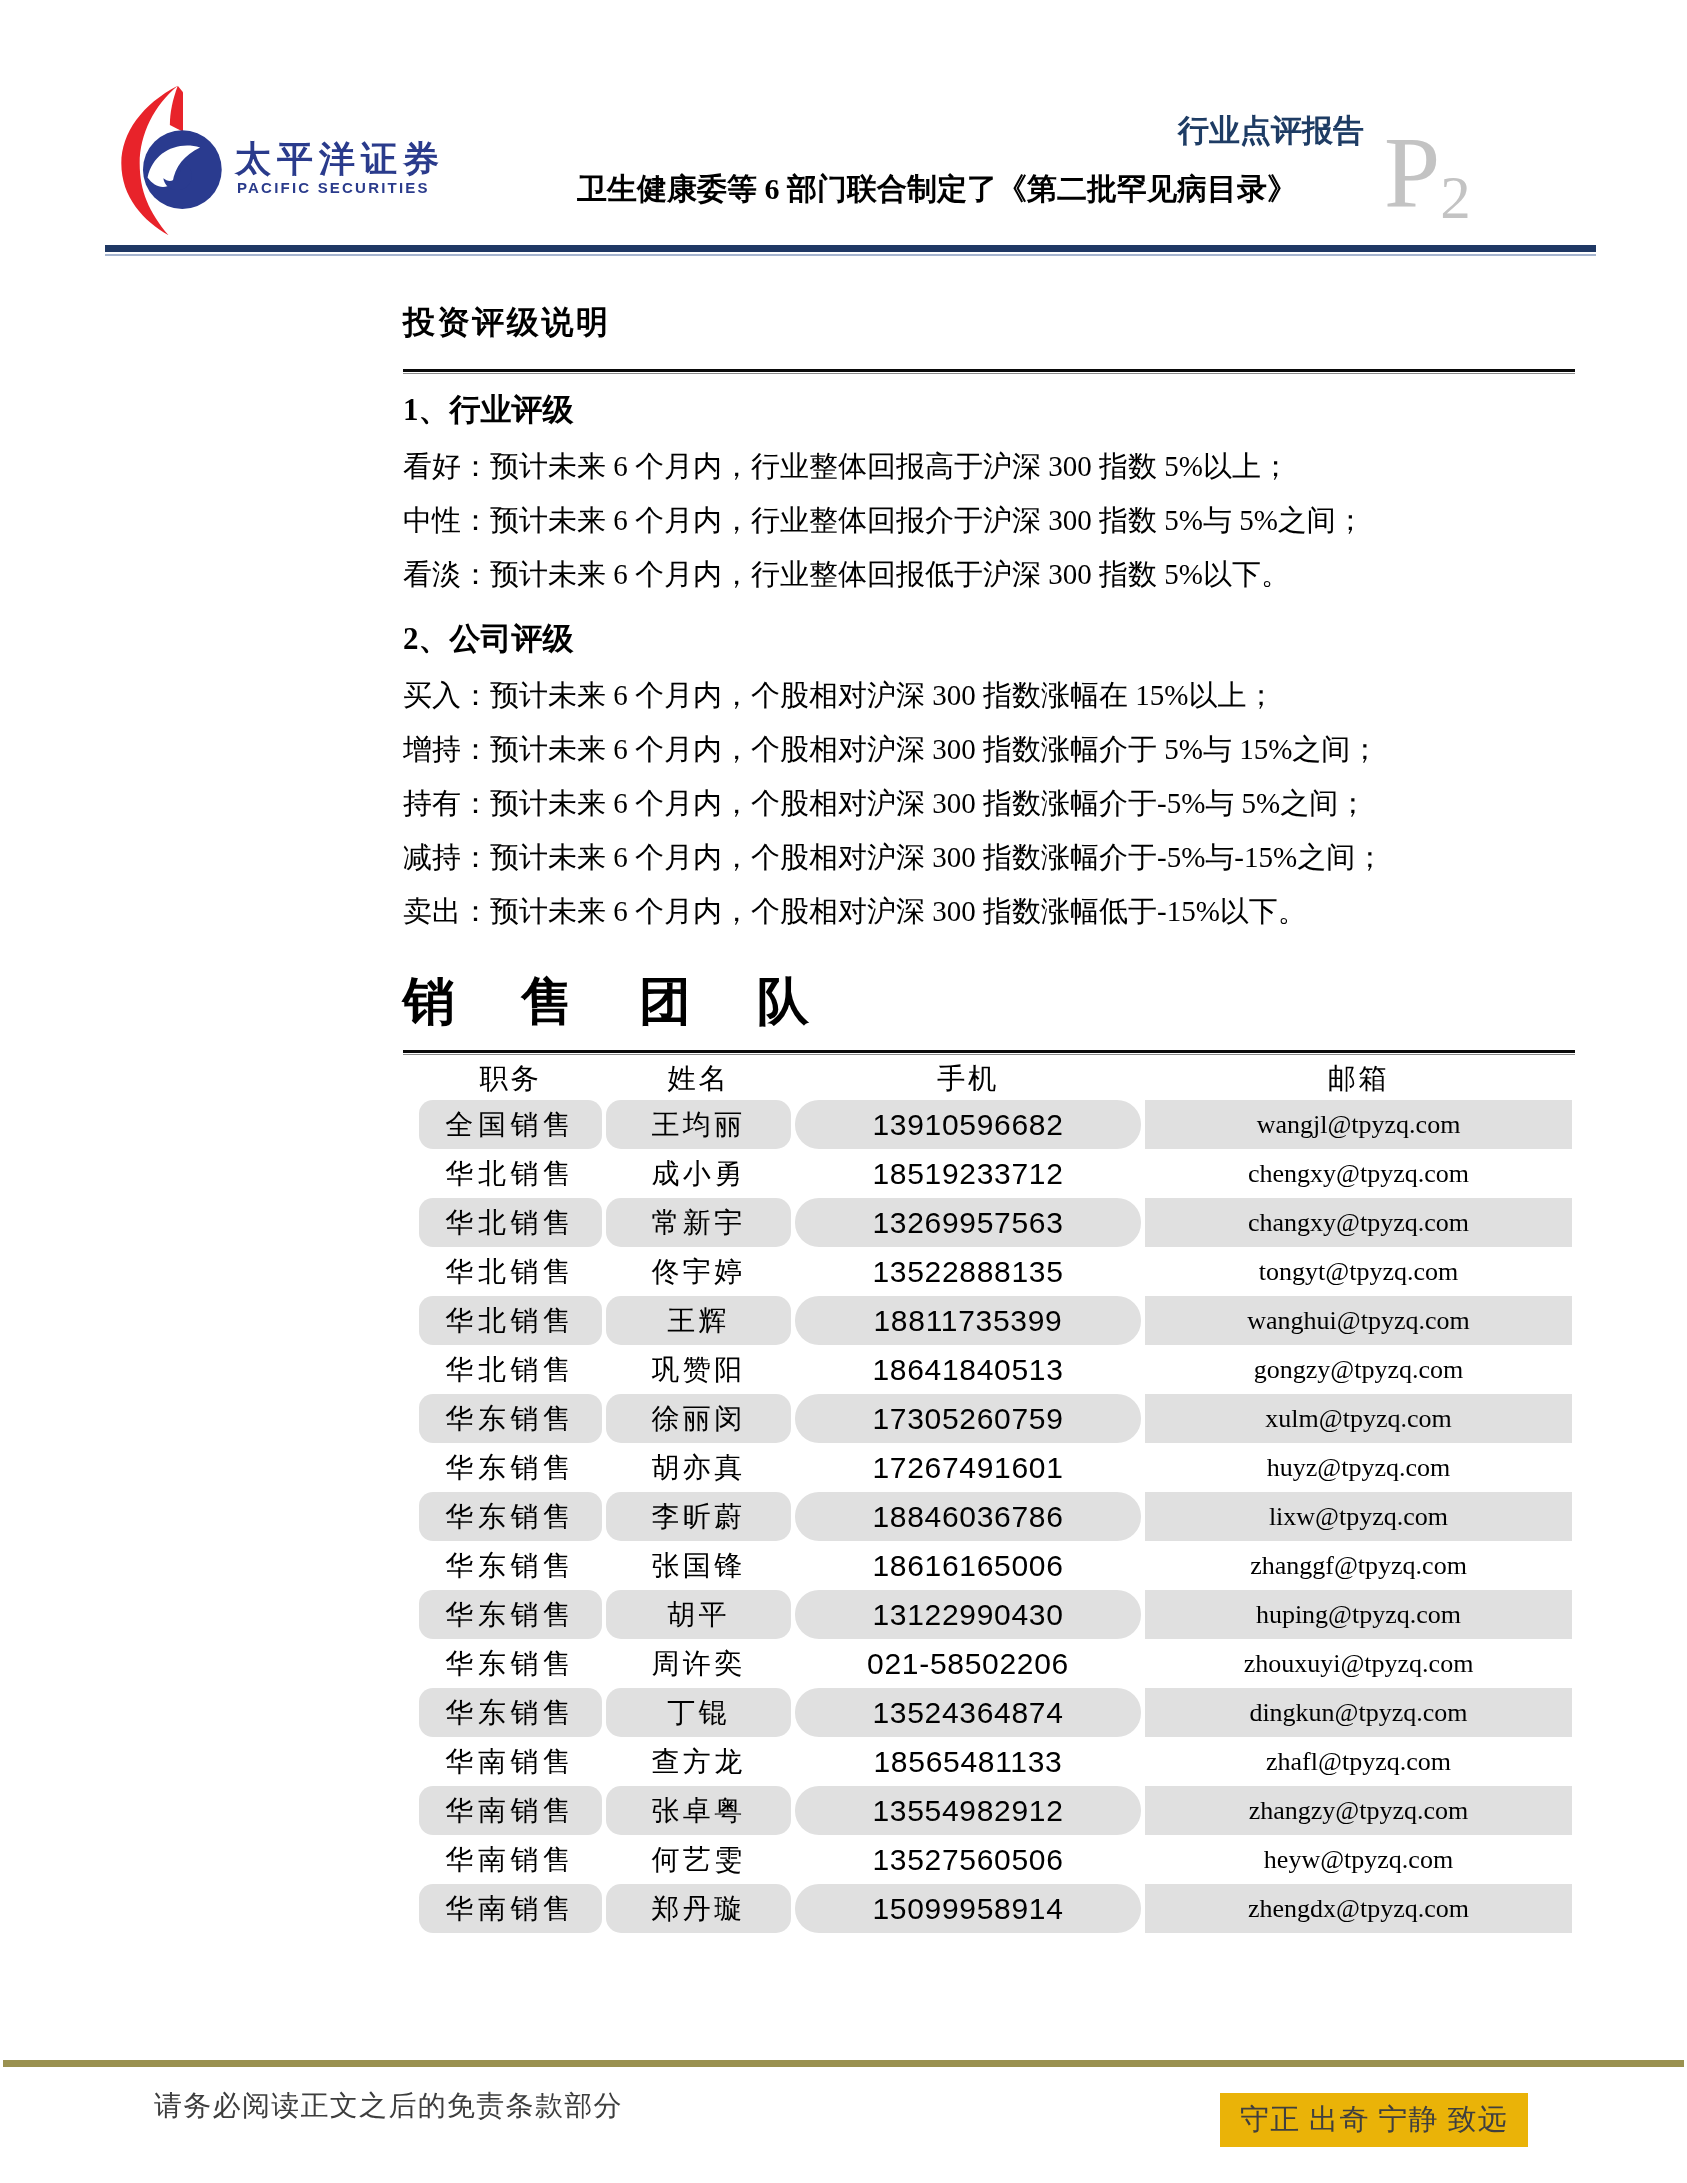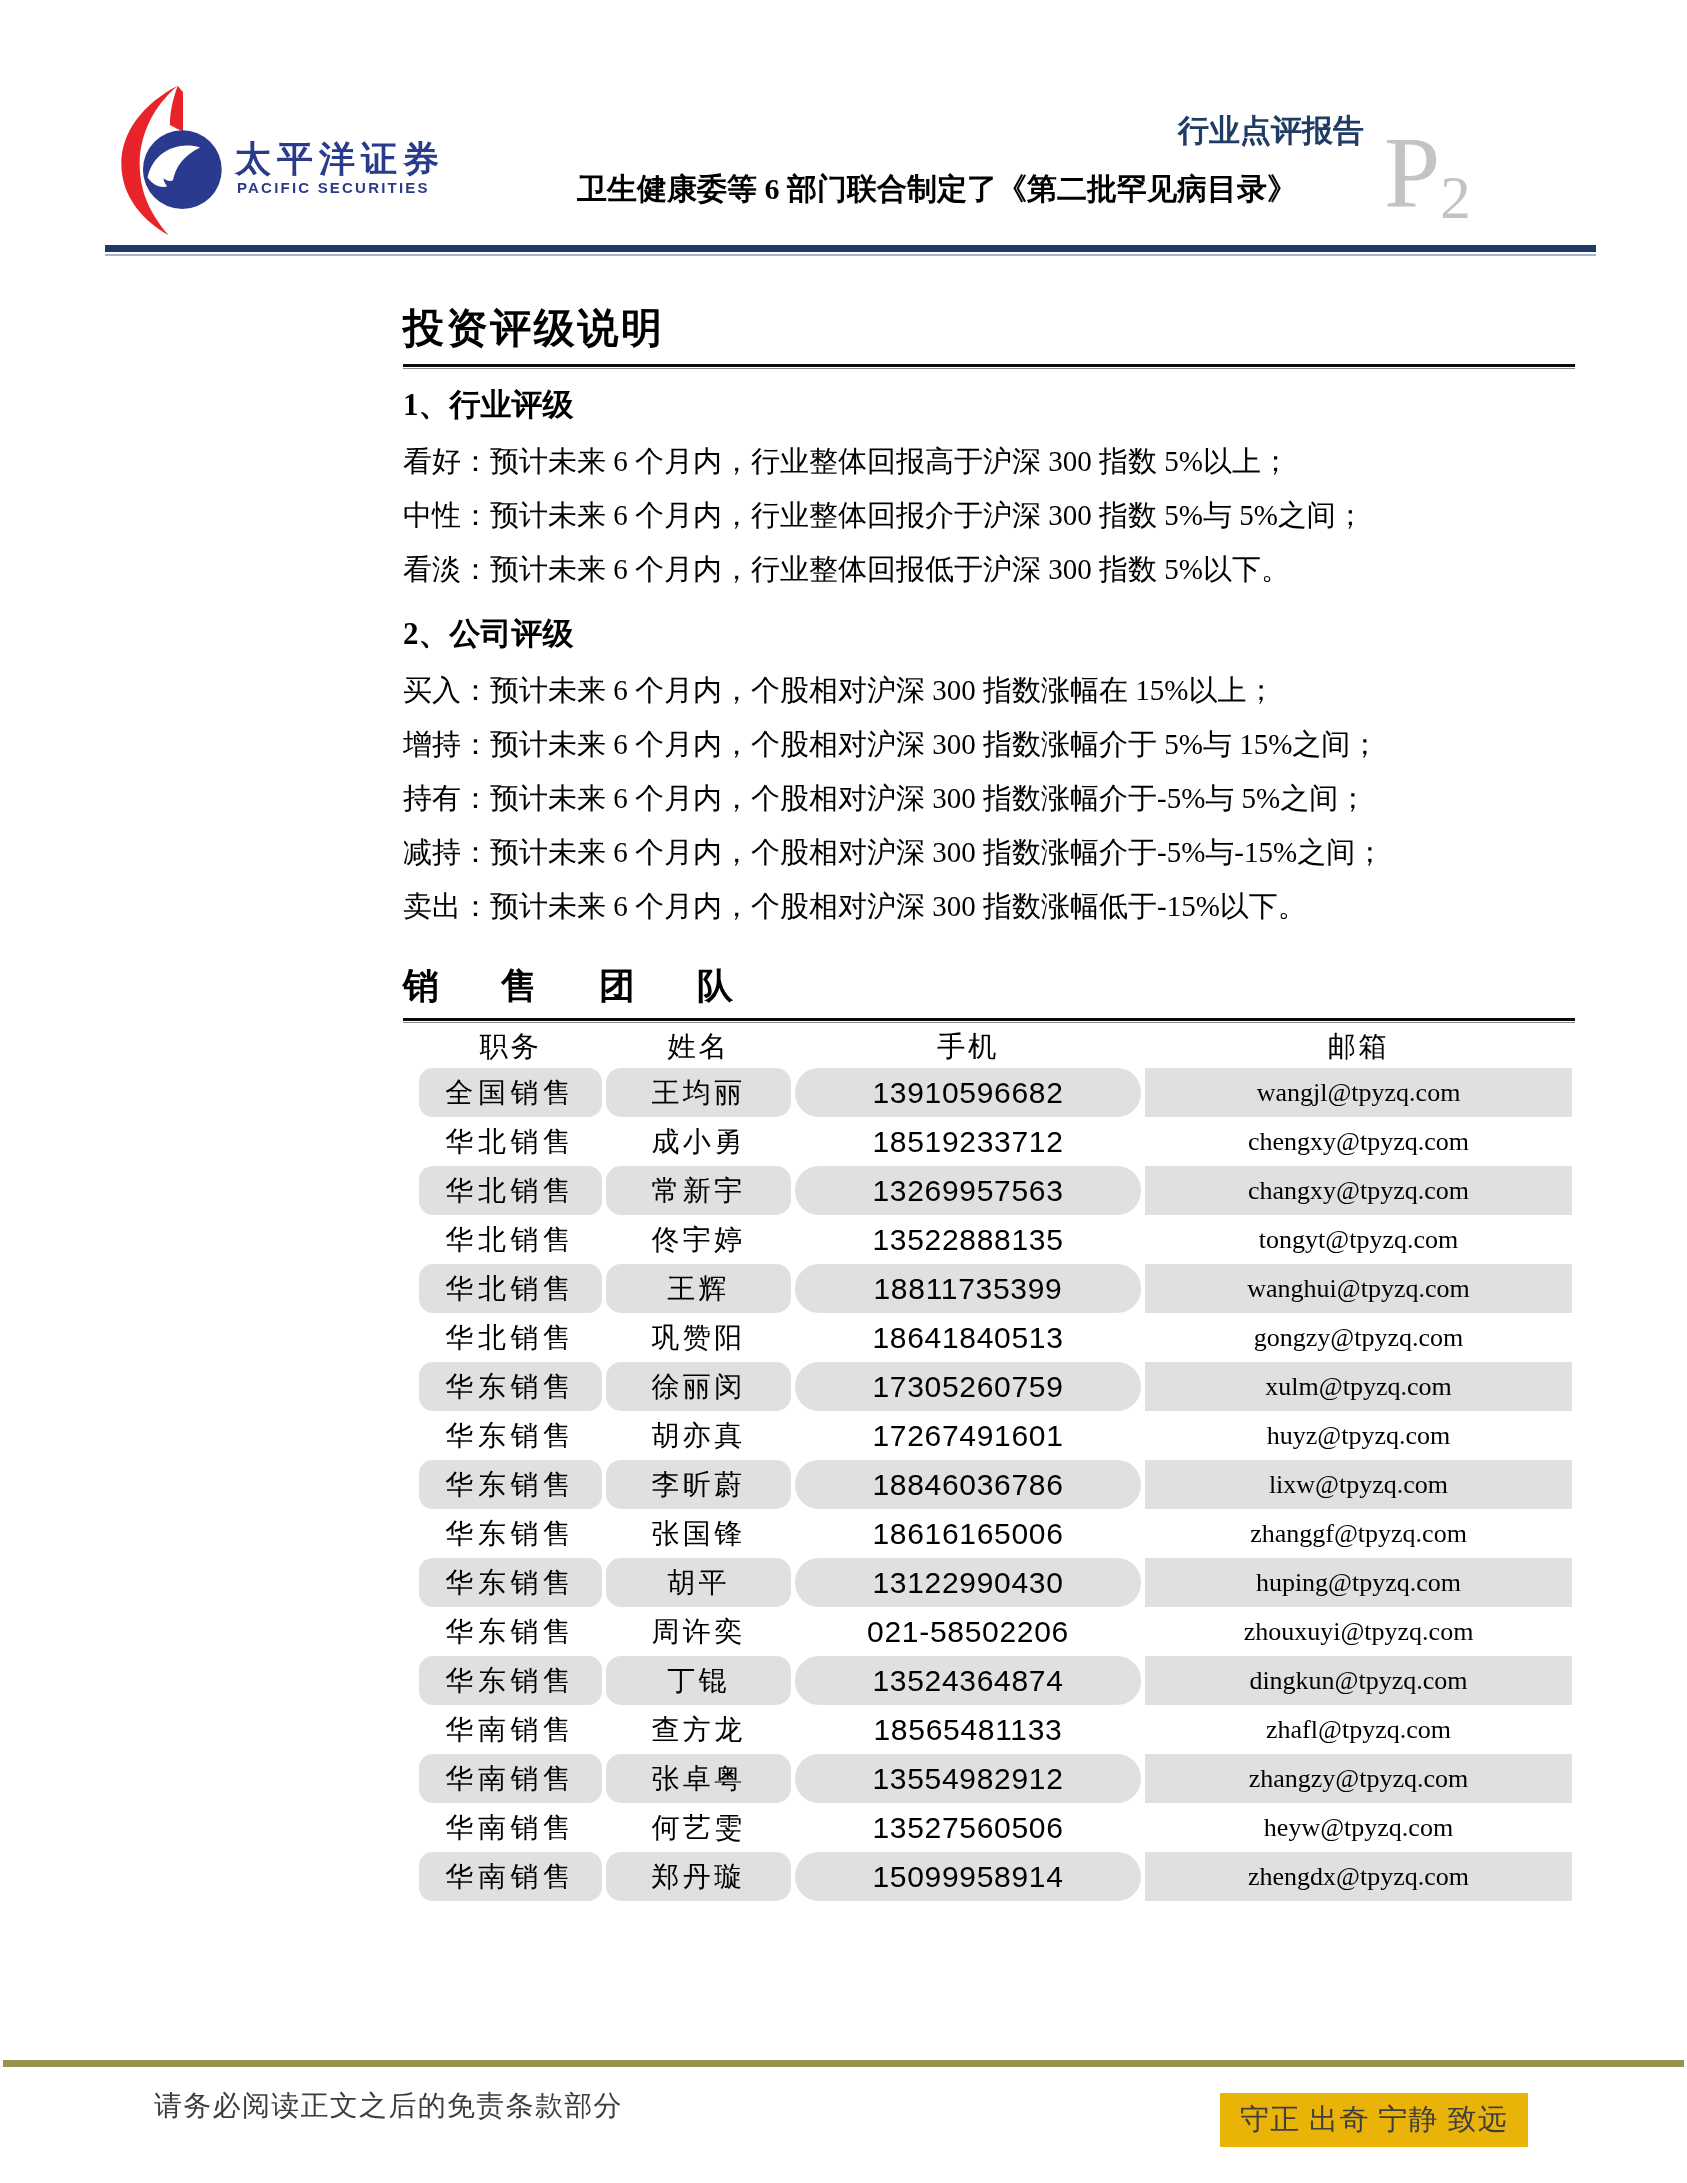--- a/index.html
+++ b/index.html
@@ -43,33 +43,33 @@
     position:absolute;left:105px;top:245px;width:1491px;height:7.3px;
     background:#1f3864;
   }
   .header-rule::after{
     content:"";display:block;position:relative;top:8.6px;height:2px;
     background:#a5b4cf;
   }
   
   .content{position:absolute;left:403px;top:301px;width:1172px;}
   .sec-title{
-    margin:0;font-size:41px;font-weight:bold;letter-spacing:2.6px;
-    padding-bottom:8px;border-bottom:3.3px solid #0a0a0a;
+    margin:0;font-size:32px;font-weight:bold;letter-spacing:2.6px;
+    padding-bottom:24px;border-bottom:3.3px solid #0a0a0a;
     position:relative;
   }
   .sec-title::after{
     content:"";position:absolute;left:0;right:0;bottom:-5.3px;height:1.3px;background:#8a8a8a;
   }
   .sub-heading{margin:17px 0 0 0;font-size:31px;font-weight:bold;}
   .rating-list{margin-top:8px;}
   .rating-line{font-size:29px;line-height:54px;white-space:nowrap;}
   .sales-title{
-    margin:29px 0 0 0;font-size:36px;font-weight:bold;letter-spacing:26.5px;
-    padding-bottom:7px;border-bottom:3.3px solid #0a0a0a;position:relative;
+    margin:29px 0 0 0;font-size:52px;font-weight:bold;letter-spacing:26.5px;
+    padding-bottom:13px;border-bottom:3.3px solid #0a0a0a;position:relative;
   }
   .sales-title::after{
     content:"";position:absolute;left:0;right:0;bottom:-5.3px;height:1.3px;background:#8a8a8a;
   }
   
   .sales-table{
     margin-top:4px;margin-left:12px;
     border-collapse:separate;border-spacing:4.6px 0;
     width:1159px;table-layout:fixed;
   }

